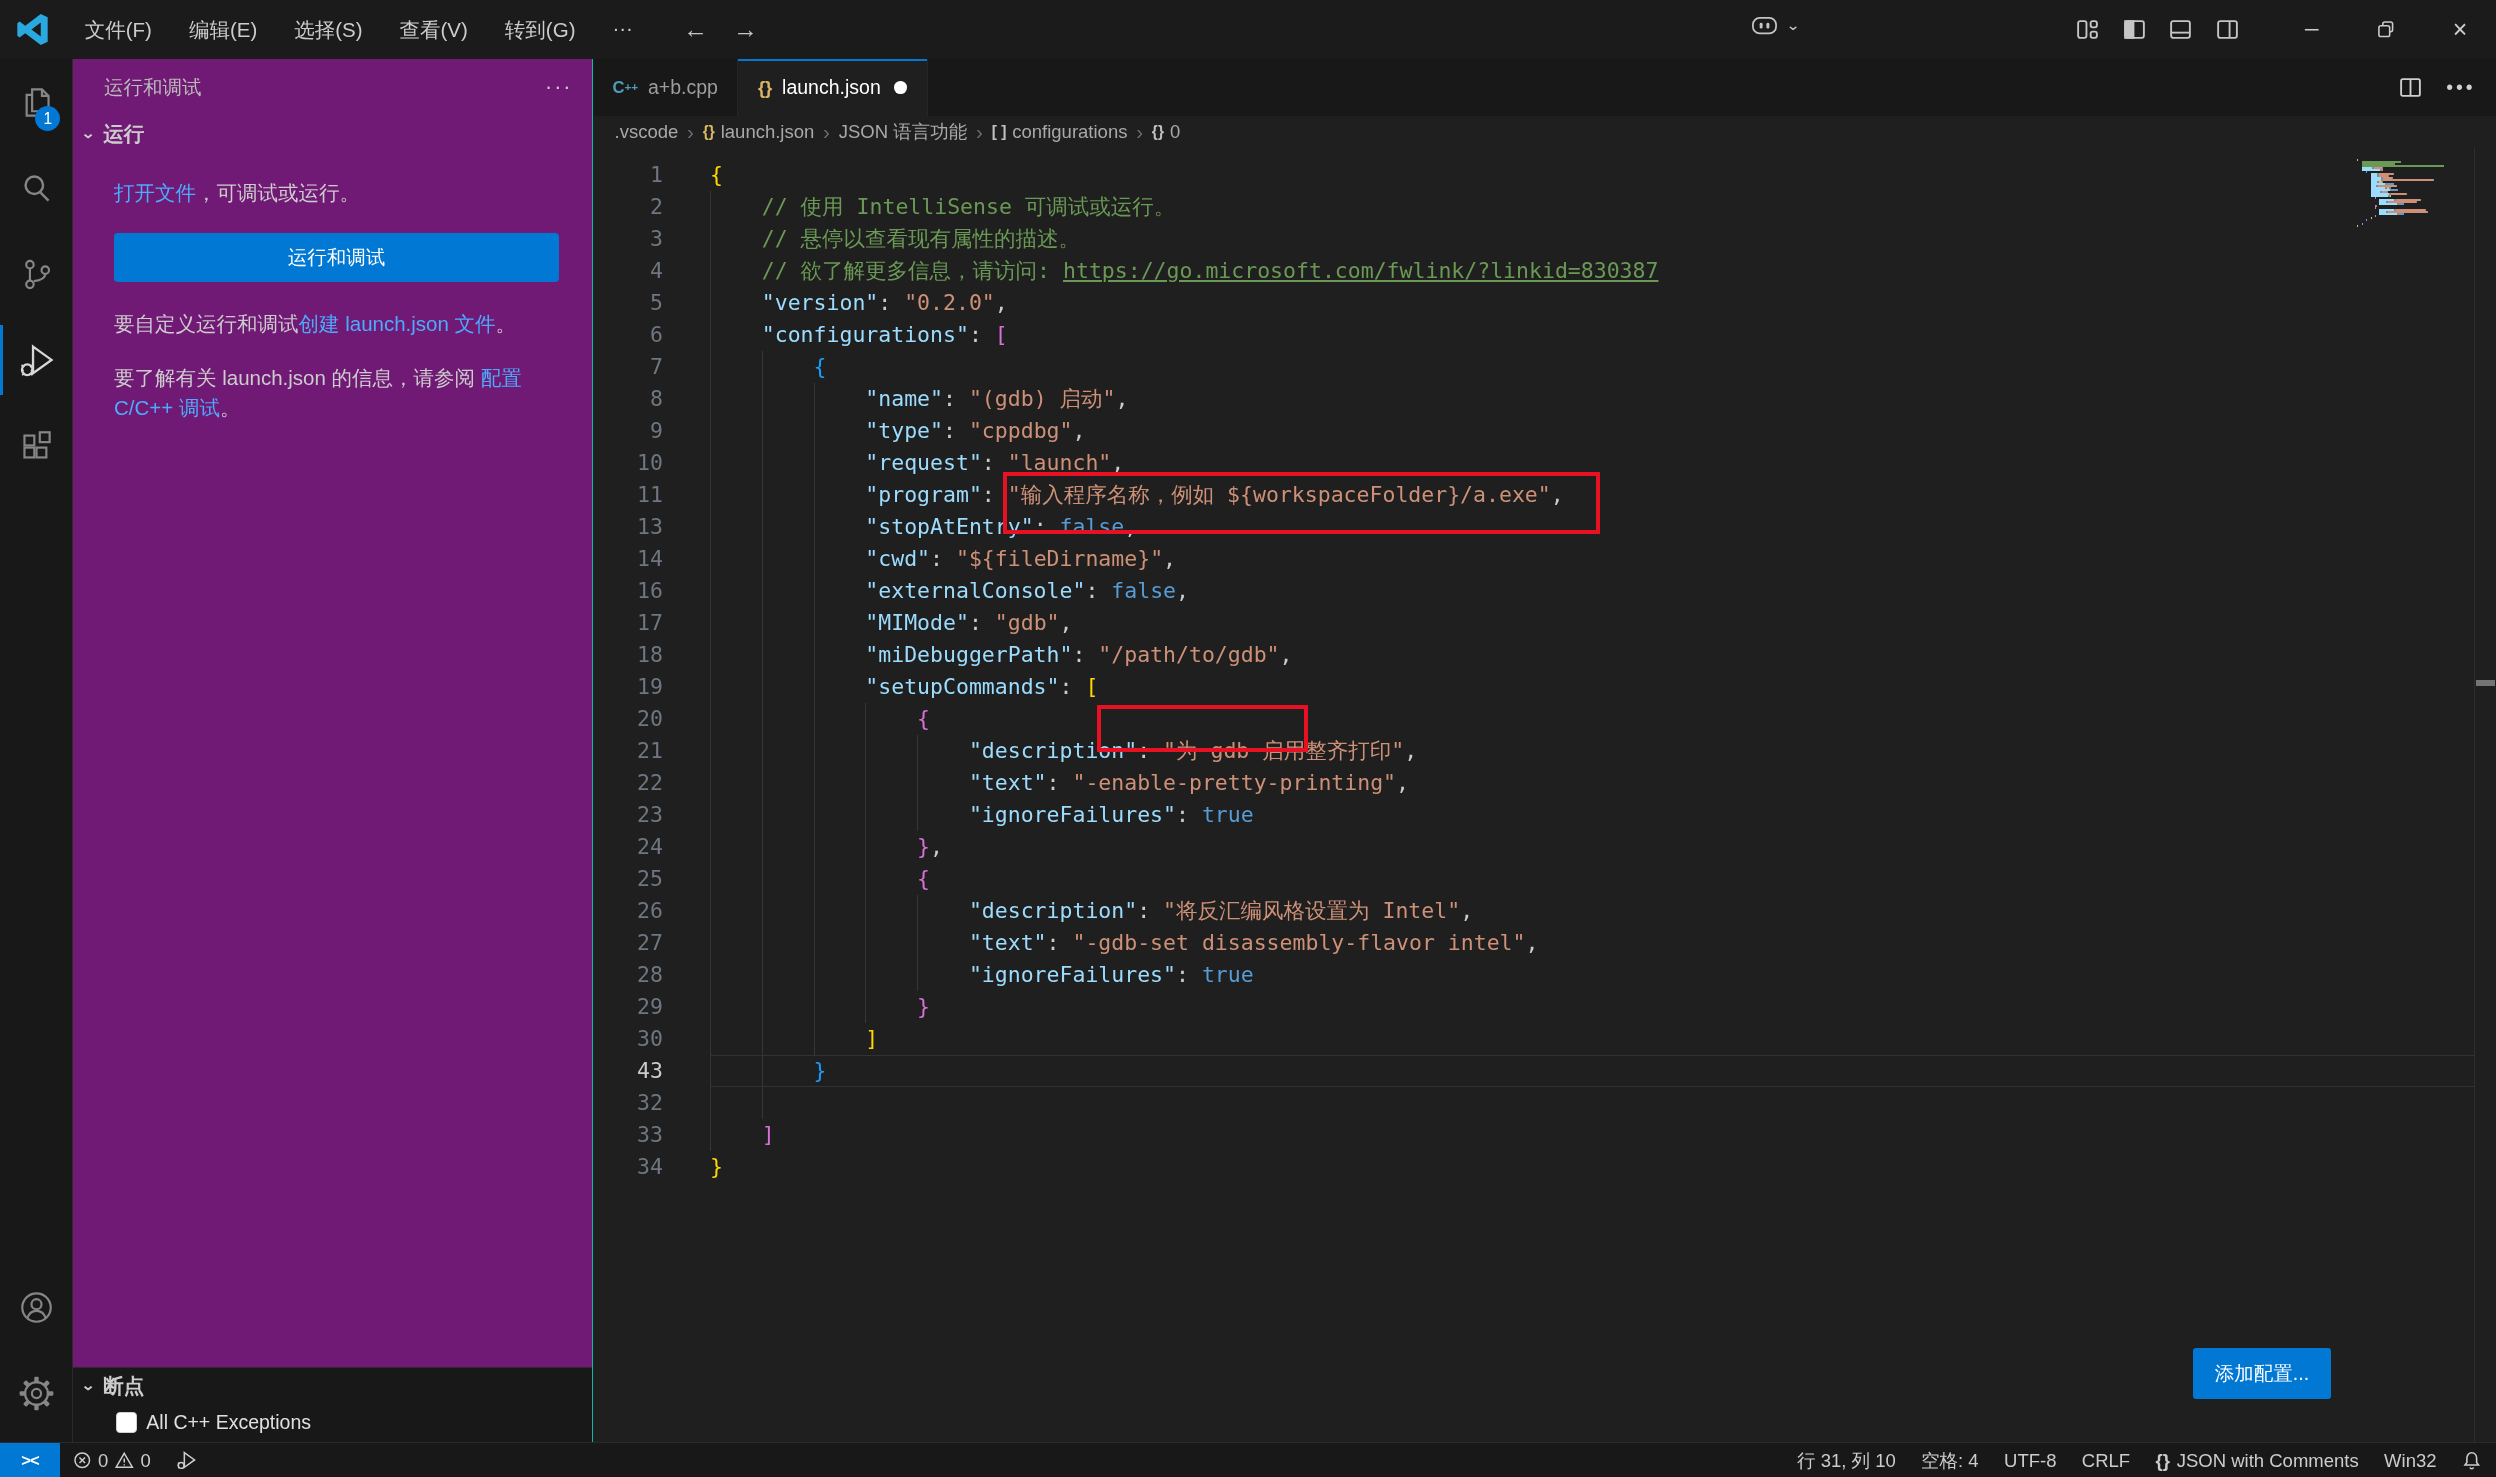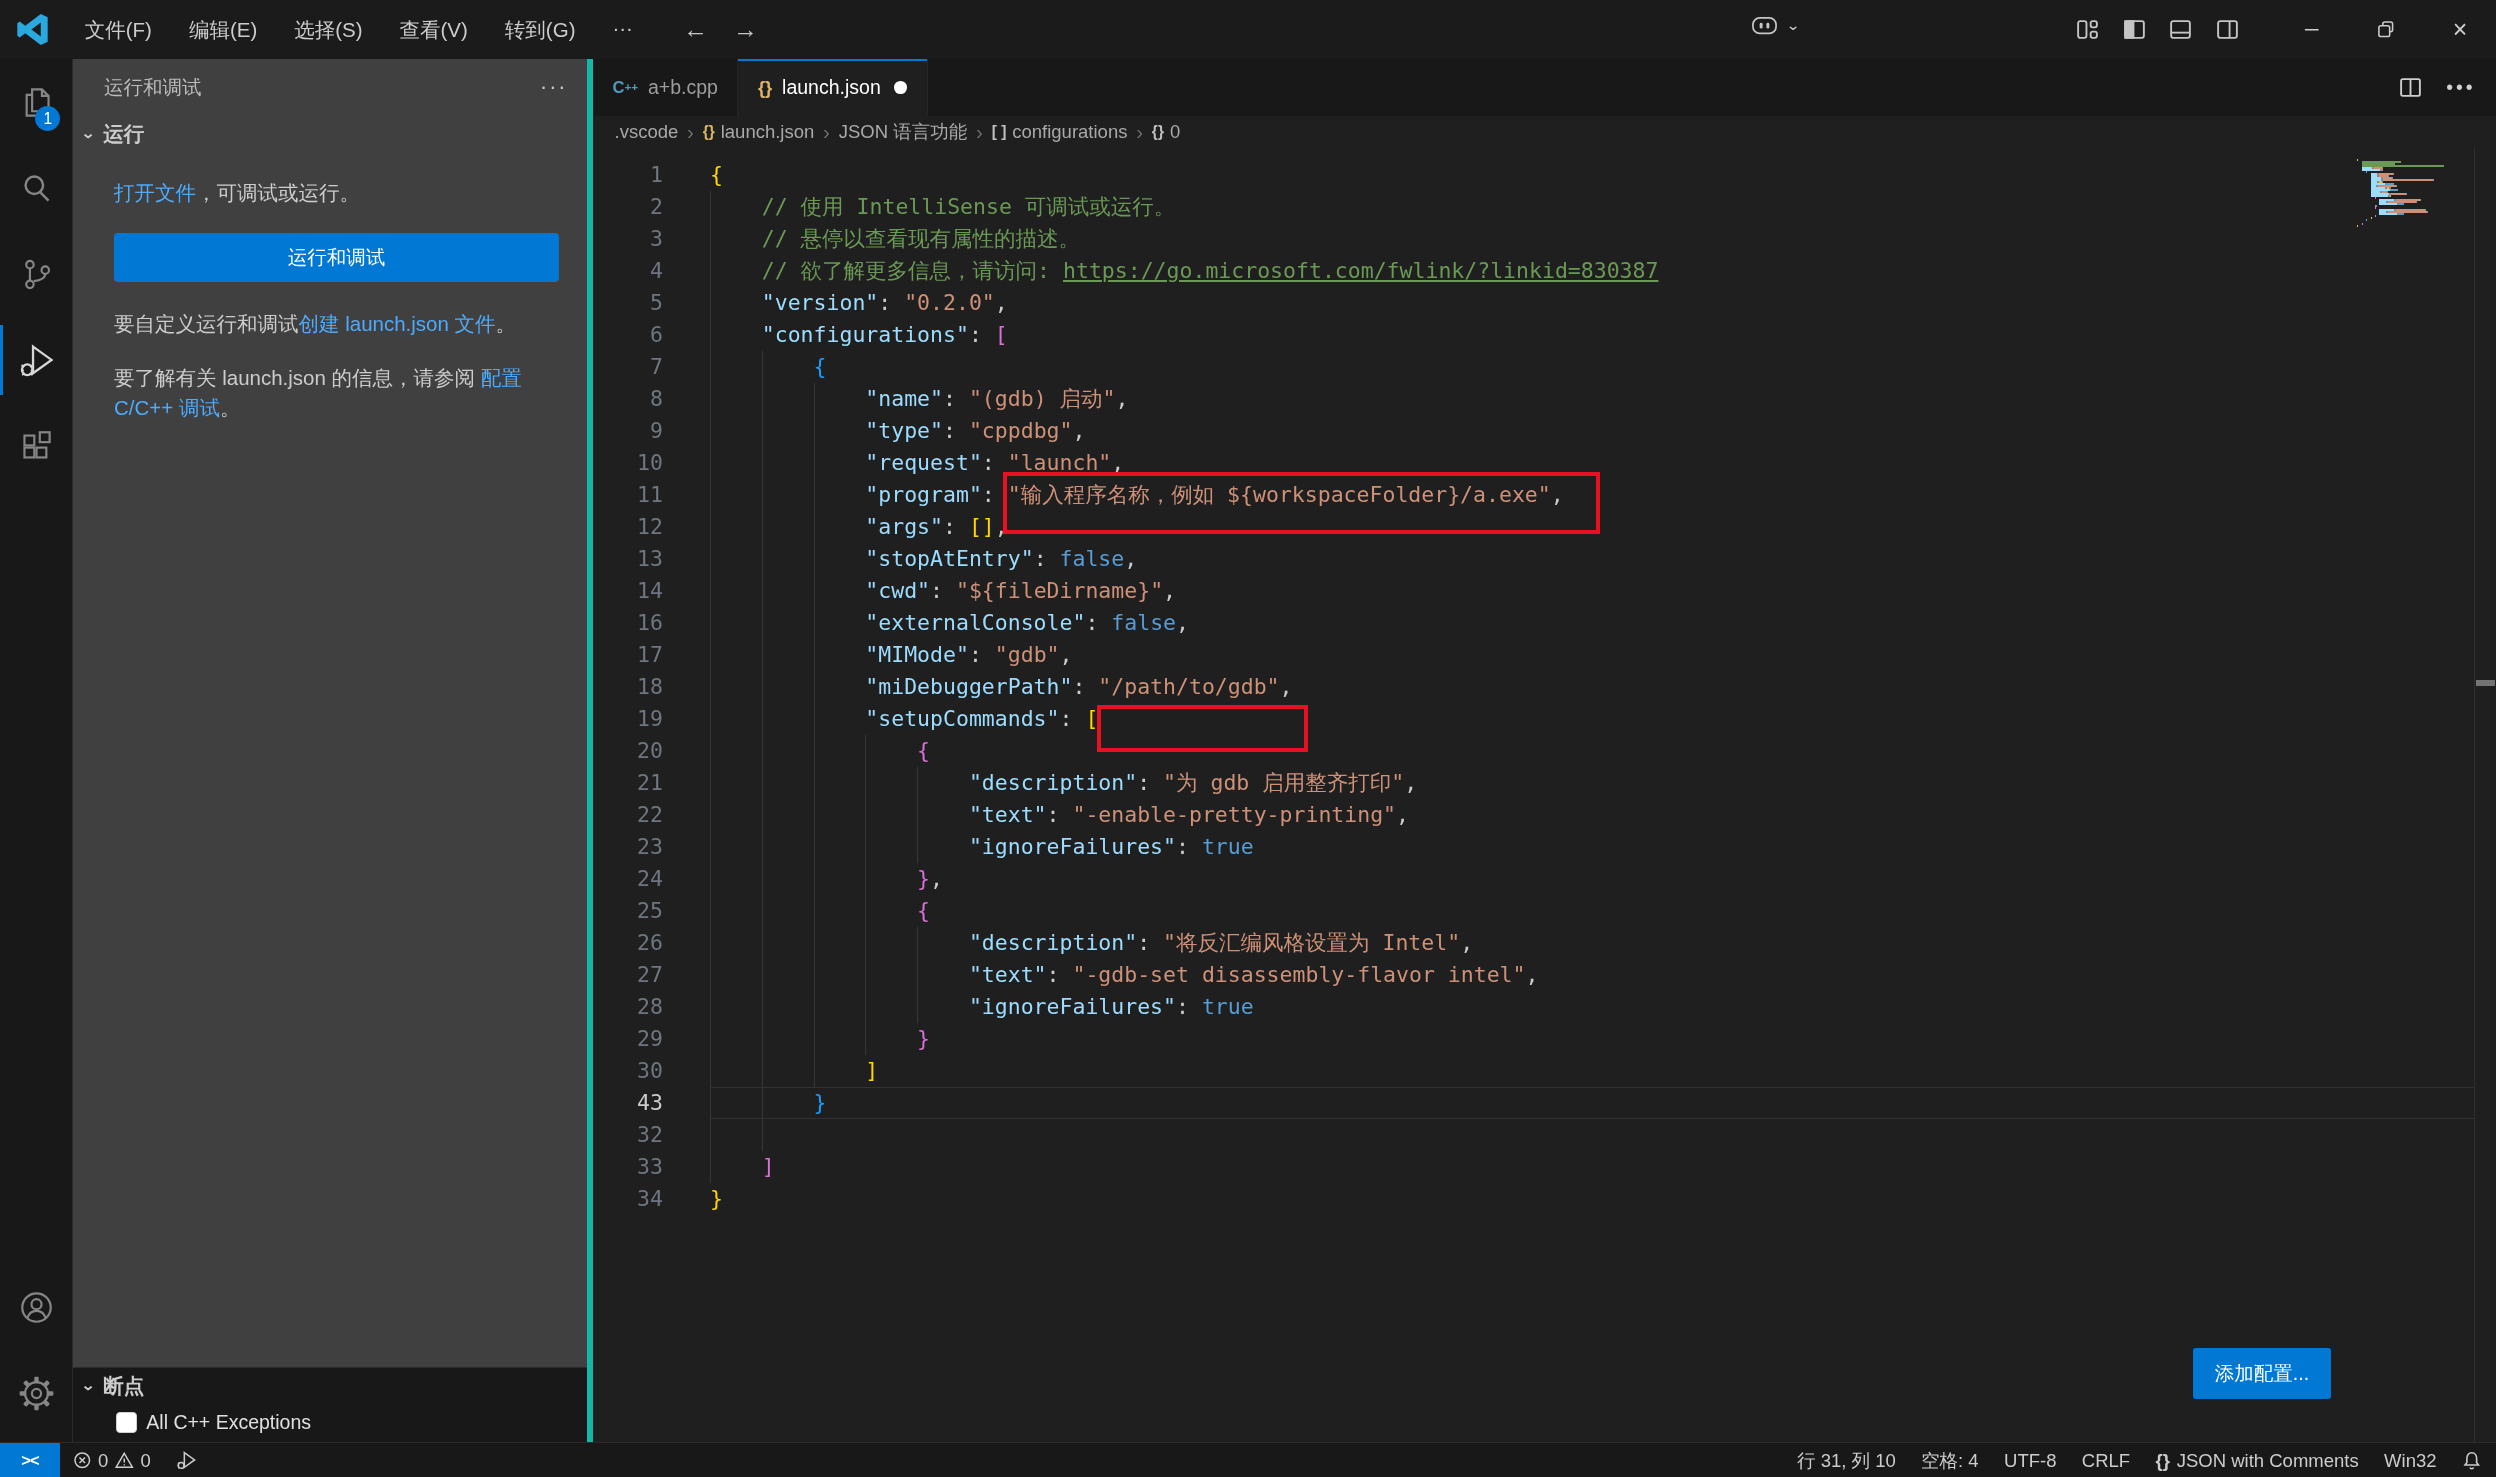--- a/index.html
+++ b/index.html
@@ -22,21 +22,21 @@
   .win-btn{width:74px;height:59px;display:flex;align-items:center;justify-content:center;color:#cccccc;font-size:25px;}
   
   .main{display:flex;height:1383px;}
   .activitybar{width:73px;background:#181818;border-right:1px solid #2b2b2b;position:relative;flex:none;}
   .act-item{width:72px;height:86px;display:flex;align-items:center;justify-content:center;position:relative;}
   .act-item.active::before{content:"";position:absolute;left:0;top:7.8px;bottom:7.8px;width:2.9px;background:#0078d4;}
   .badge{position:absolute;right:11.7px;bottom:13.7px;min-width:25px;height:25px;border-radius:12.7px;background:#0078d4;
     color:#fff;font-size:15.6px;display:flex;align-items:center;justify-content:center;padding:0 3.9px;}
   .act-bottom{position:absolute;bottom:5.9px;left:0;width:72px;}
   
-  .sidebar{width:520px;background:#404040;border-right:6px solid #14b8a6;position:relative;flex:none;
+  .sidebar{width:520px;background:#701a75;border-right:1px solid #14b8a6;position:relative;flex:none;
     font-size:20.5px;}
   .sb-header{height:57px;display:flex;align-items:center;padding:0 19.5px 0 31px;color:#bbbbbb;font-size:19.5px;}
   .sb-header .more{margin-left:auto;letter-spacing:2px;color:#cccccc;font-size:21.5px;}
   .sb-section{height:35px;display:flex;align-items:center;gap:7.8px;padding-left:7.8px;font-weight:bold;color:#cccccc;}
   .chev{font-size:17.6px;color:#cccccc;transform:scaleY(.8);}
   .sb-body{padding:27px 35px 0 41px;line-height:1.45;color:#cccccc;}
   .sb-body p{margin-bottom:25px;}
   a.sb-link{color:#4daafc;text-decoration:none;cursor:pointer;}
   .run-btn{display:block;width:445px;height:49px;margin:0 0 27px 0;background:#0078d4;border:none;border-radius:3.9px;
     color:#ffffff;font-size:19.5px;font-family:inherit;cursor:pointer;}
@@ -317,21 +317,20 @@
           <div class="cline"><span class="ln">2</span><span class="lc"><i class="guide" style="left: calc(0ch + 47px);"></i><span class="t-d">    </span><span class="t-c">// 使用 IntelliSense 可调试或运行。</span></span></div>
           <div class="cline"><span class="ln">3</span><span class="lc"><i class="guide" style="left: calc(0ch + 47px);"></i><span class="t-d">    </span><span class="t-c">// 悬停以查看现有属性的描述。</span></span></div>
           <div class="cline"><span class="ln">4</span><span class="lc"><i class="guide" style="left: calc(0ch + 47px);"></i><span class="t-d">    </span><span class="t-c">// 欲了解更多信息，请访问: </span><span class="t-l">https://go.microsoft.com/fwlink/?linkid=830387</span></span></div>
           <div class="cline"><span class="ln">5</span><span class="lc"><i class="guide" style="left: calc(0ch + 47px);"></i><span class="t-d">    </span><span class="t-k">"version"</span><span class="t-d">: </span><span class="t-s">"0.2.0"</span><span class="t-d">,</span></span></div>
           <div class="cline"><span class="ln">6</span><span class="lc"><i class="guide" style="left: calc(0ch + 47px);"></i><span class="t-d">    </span><span class="t-k">"configurations"</span><span class="t-d">: </span><span class="t-m">[</span></span></div>
           <div class="cline"><span class="ln">7</span><span class="lc"><i class="guide" style="left: calc(0ch + 47px);"></i><i class="guide" style="left: calc(4ch + 47px);"></i><span class="t-d">        </span><span class="t-u">{</span></span></div>
           <div class="cline"><span class="ln">8</span><span class="lc"><i class="guide" style="left: calc(0ch + 47px);"></i><i class="guide" style="left: calc(4ch + 47px);"></i><i class="guide" style="left: calc(8ch + 47px);"></i><span class="t-d">            </span><span class="t-k">"name"</span><span class="t-d">: </span><span class="t-s">"(gdb) 启动"</span><span class="t-d">,</span></span></div>
           <div class="cline"><span class="ln">9</span><span class="lc"><i class="guide" style="left: calc(0ch + 47px);"></i><i class="guide" style="left: calc(4ch + 47px);"></i><i class="guide" style="left: calc(8ch + 47px);"></i><span class="t-d">            </span><span class="t-k">"type"</span><span class="t-d">: </span><span class="t-s">"cppdbg"</span><span class="t-d">,</span></span></div>
           <div class="cline"><span class="ln">10</span><span class="lc"><i class="guide" style="left: calc(0ch + 47px);"></i><i class="guide" style="left: calc(4ch + 47px);"></i><i class="guide" style="left: calc(8ch + 47px);"></i><span class="t-d">            </span><span class="t-k">"request"</span><span class="t-d">: </span><span class="t-s">"launch"</span><span class="t-d">,</span></span></div>
           <div class="cline"><span class="ln">11</span><span class="lc"><i class="guide" style="left: calc(0ch + 47px);"></i><i class="guide" style="left: calc(4ch + 47px);"></i><i class="guide" style="left: calc(8ch + 47px);"></i><span class="t-d">            </span><span class="t-k">"program"</span><span class="t-d">: </span><span class="t-s">"输入程序名称，例如 ${workspaceFolder}/a.exe"</span><span class="t-d">,</span></span></div>
-          <div class="cline"><span class="ln">12</span><span class="lc"><i class="guide" style="left: calc(0ch + 47px);"></i><i class="guide" style="left: calc(4ch + 47px);"></i><i class="guide" style="left: calc(8ch + 47px);"></i><span class="t-d">            </span><span class="t-k">"args"</span><span class="t-d">: </span><span class="t-y">[]</span><span class="t-d">,</span></span></div>
           <div class="cline"><span class="ln">13</span><span class="lc"><i class="guide" style="left: calc(0ch + 47px);"></i><i class="guide" style="left: calc(4ch + 47px);"></i><i class="guide" style="left: calc(8ch + 47px);"></i><span class="t-d">            </span><span class="t-k">"stopAtEntry"</span><span class="t-d">: </span><span class="t-b">false</span><span class="t-d">,</span></span></div>
           <div class="cline"><span class="ln">14</span><span class="lc"><i class="guide" style="left: calc(0ch + 47px);"></i><i class="guide" style="left: calc(4ch + 47px);"></i><i class="guide" style="left: calc(8ch + 47px);"></i><span class="t-d">            </span><span class="t-k">"cwd"</span><span class="t-d">: </span><span class="t-s">"${fileDirname}"</span><span class="t-d">,</span></span></div>
           <div class="cline"><span class="ln">16</span><span class="lc"><i class="guide" style="left: calc(0ch + 47px);"></i><i class="guide" style="left: calc(4ch + 47px);"></i><i class="guide" style="left: calc(8ch + 47px);"></i><span class="t-d">            </span><span class="t-k">"externalConsole"</span><span class="t-d">: </span><span class="t-b">false</span><span class="t-d">,</span></span></div>
           <div class="cline"><span class="ln">17</span><span class="lc"><i class="guide" style="left: calc(0ch + 47px);"></i><i class="guide" style="left: calc(4ch + 47px);"></i><i class="guide" style="left: calc(8ch + 47px);"></i><span class="t-d">            </span><span class="t-k">"MIMode"</span><span class="t-d">: </span><span class="t-s">"gdb"</span><span class="t-d">,</span></span></div>
           <div class="cline"><span class="ln">18</span><span class="lc"><i class="guide" style="left: calc(0ch + 47px);"></i><i class="guide" style="left: calc(4ch + 47px);"></i><i class="guide" style="left: calc(8ch + 47px);"></i><span class="t-d">            </span><span class="t-k">"miDebuggerPath"</span><span class="t-d">: </span><span class="t-s">"/path/to/gdb"</span><span class="t-d">,</span></span></div>
           <div class="cline"><span class="ln">19</span><span class="lc"><i class="guide" style="left: calc(0ch + 47px);"></i><i class="guide" style="left: calc(4ch + 47px);"></i><i class="guide" style="left: calc(8ch + 47px);"></i><span class="t-d">            </span><span class="t-k">"setupCommands"</span><span class="t-d">: </span><span class="t-y">[</span></span></div>
           <div class="cline"><span class="ln">20</span><span class="lc"><i class="guide" style="left: calc(0ch + 47px);"></i><i class="guide" style="left: calc(4ch + 47px);"></i><i class="guide" style="left: calc(8ch + 47px);"></i><i class="guide" style="left: calc(12ch + 47px);"></i><span class="t-d">                </span><span class="t-m">{</span></span></div>
           <div class="cline"><span class="ln">21</span><span class="lc"><i class="guide" style="left: calc(0ch + 47px);"></i><i class="guide" style="left: calc(4ch + 47px);"></i><i class="guide" style="left: calc(8ch + 47px);"></i><i class="guide" style="left: calc(12ch + 47px);"></i><i class="guide" style="left: calc(16ch + 47px);"></i><span class="t-d">                    </span><span class="t-k">"description"</span><span class="t-d">: </span><span class="t-s">"为 gdb 启用整齐打印"</span><span class="t-d">,</span></span></div>
           <div class="cline"><span class="ln">22</span><span class="lc"><i class="guide" style="left: calc(0ch + 47px);"></i><i class="guide" style="left: calc(4ch + 47px);"></i><i class="guide" style="left: calc(8ch + 47px);"></i><i class="guide" style="left: calc(12ch + 47px);"></i><i class="guide" style="left: calc(16ch + 47px);"></i><span class="t-d">                    </span><span class="t-k">"text"</span><span class="t-d">: </span><span class="t-s">"-enable-pretty-printing"</span><span class="t-d">,</span></span></div>
           <div class="cline"><span class="ln">23</span><span class="lc"><i class="guide" style="left: calc(0ch + 47px);"></i><i class="guide" style="left: calc(4ch + 47px);"></i><i class="guide" style="left: calc(8ch + 47px);"></i><i class="guide" style="left: calc(12ch + 47px);"></i><i class="guide" style="left: calc(16ch + 47px);"></i><span class="t-d">                    </span><span class="t-k">"ignoreFailures"</span><span class="t-d">: </span><span class="t-b">true</span></span></div>

